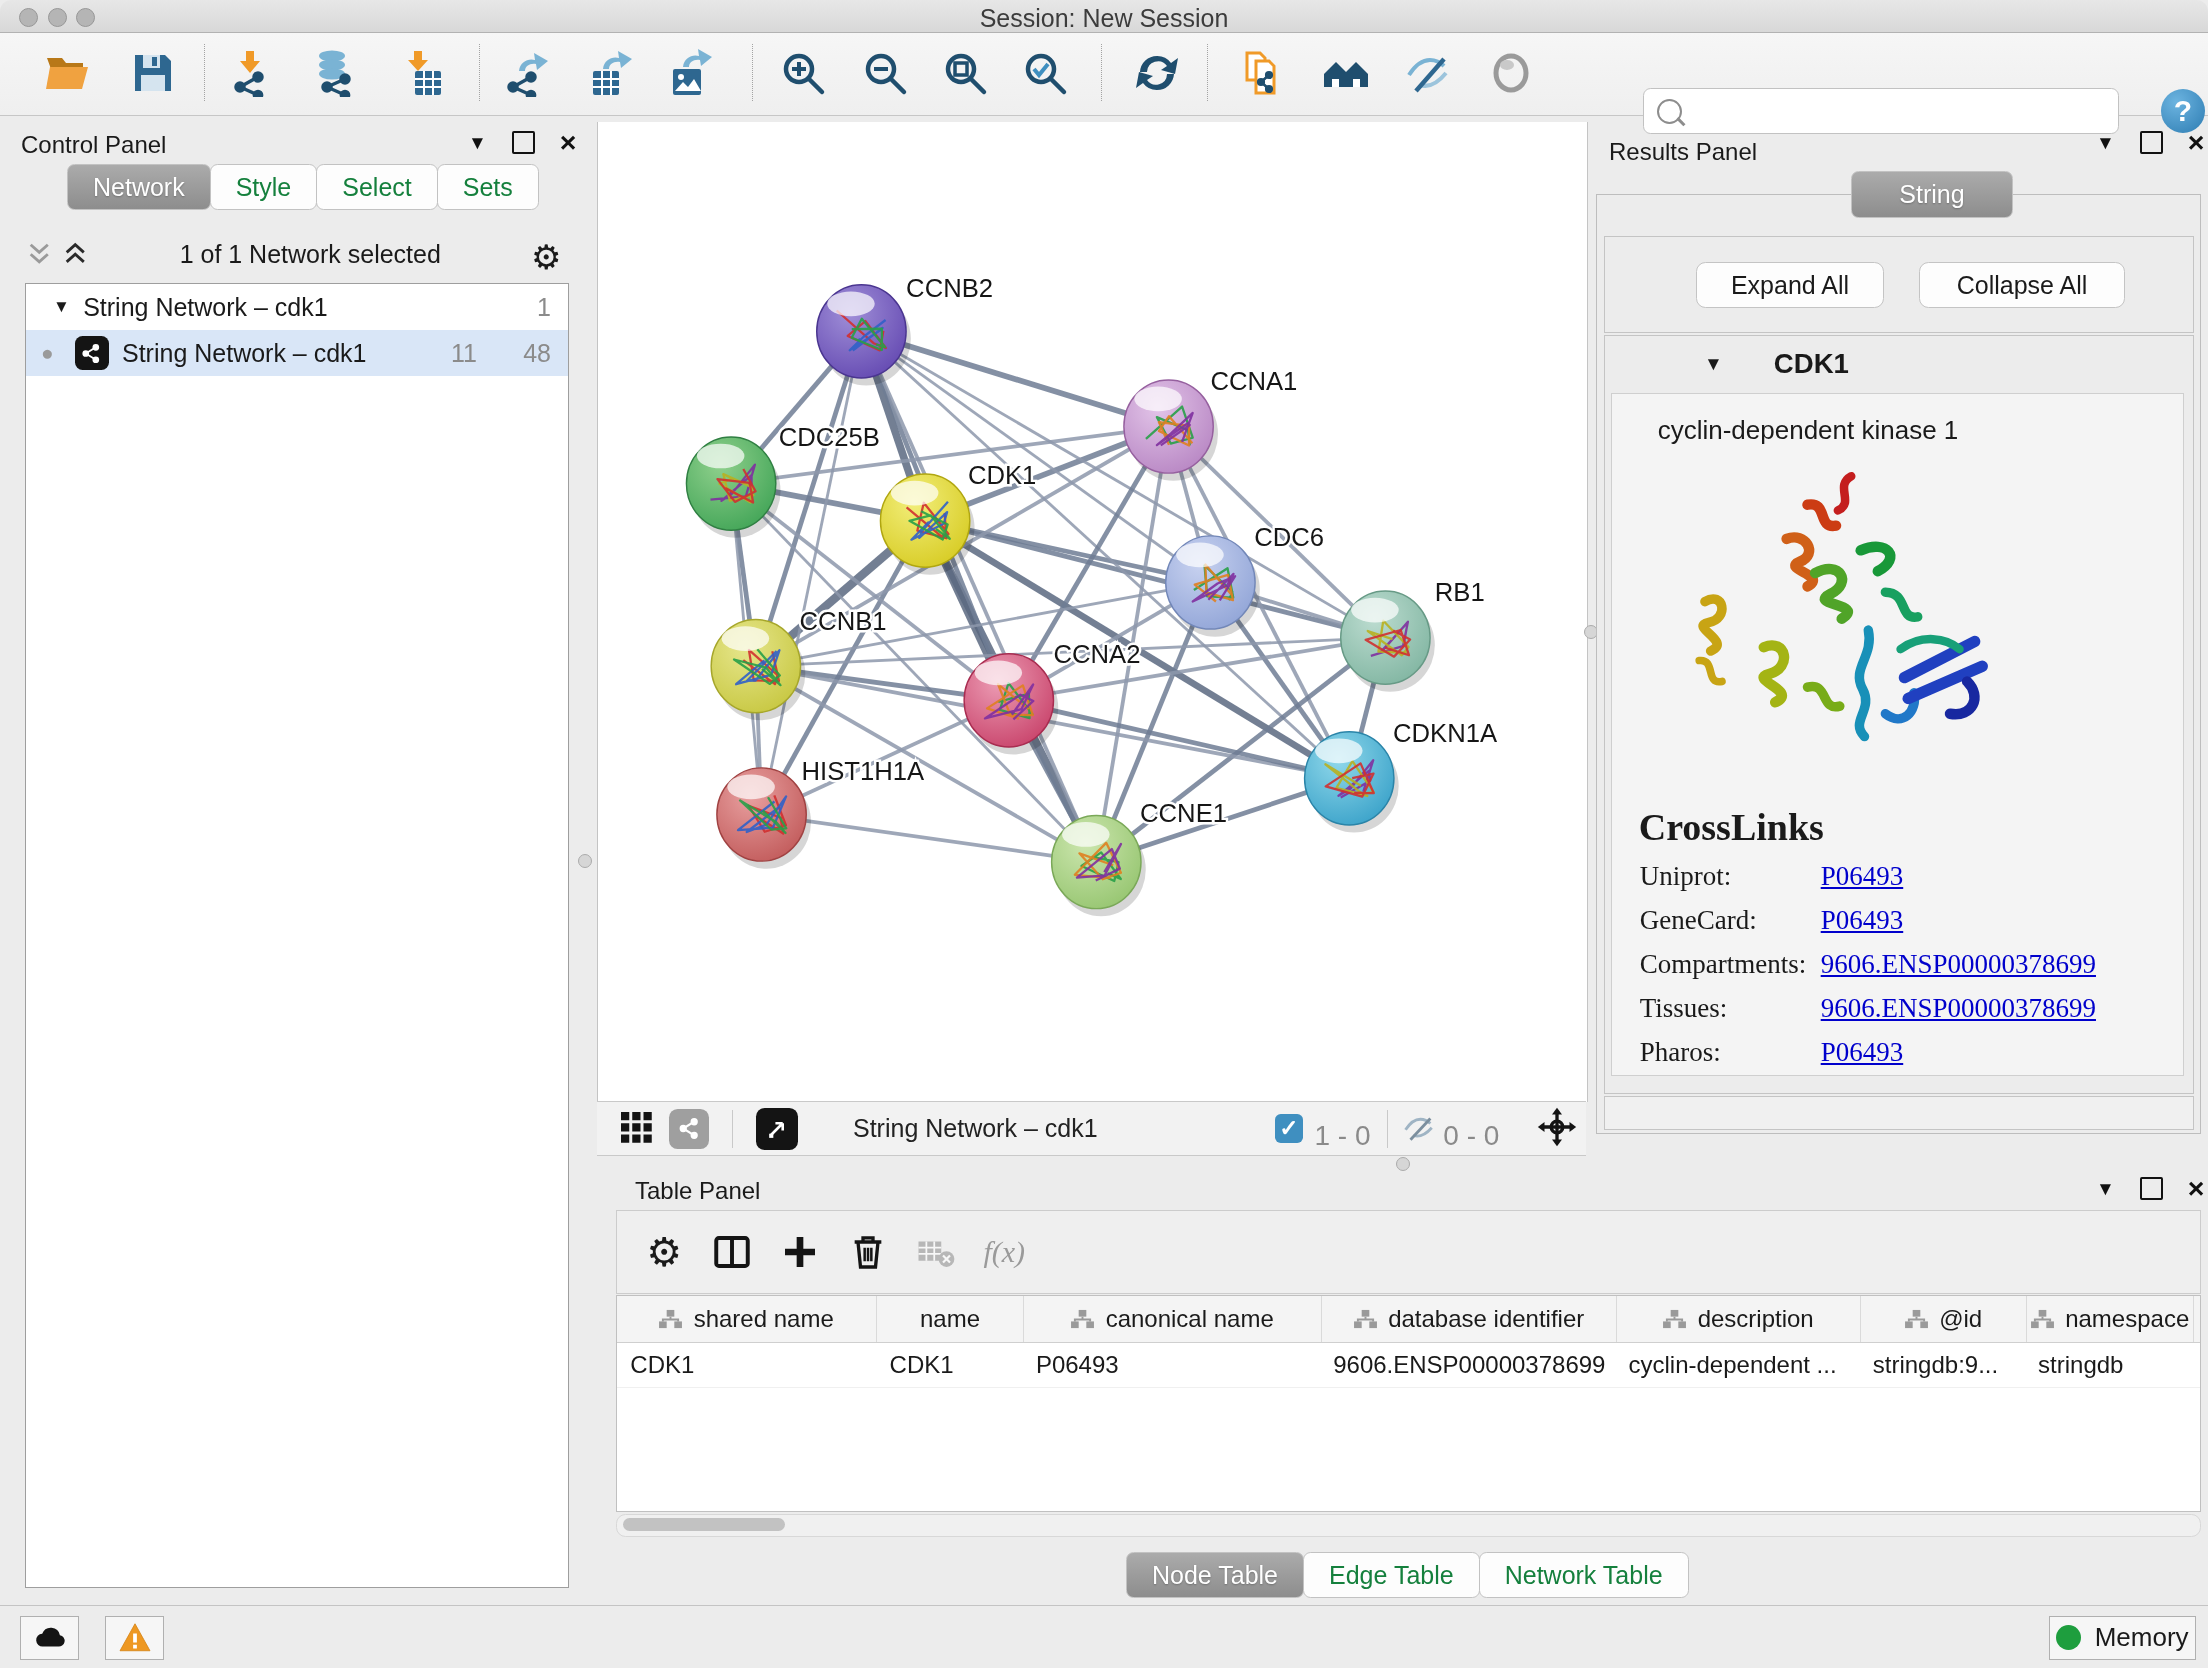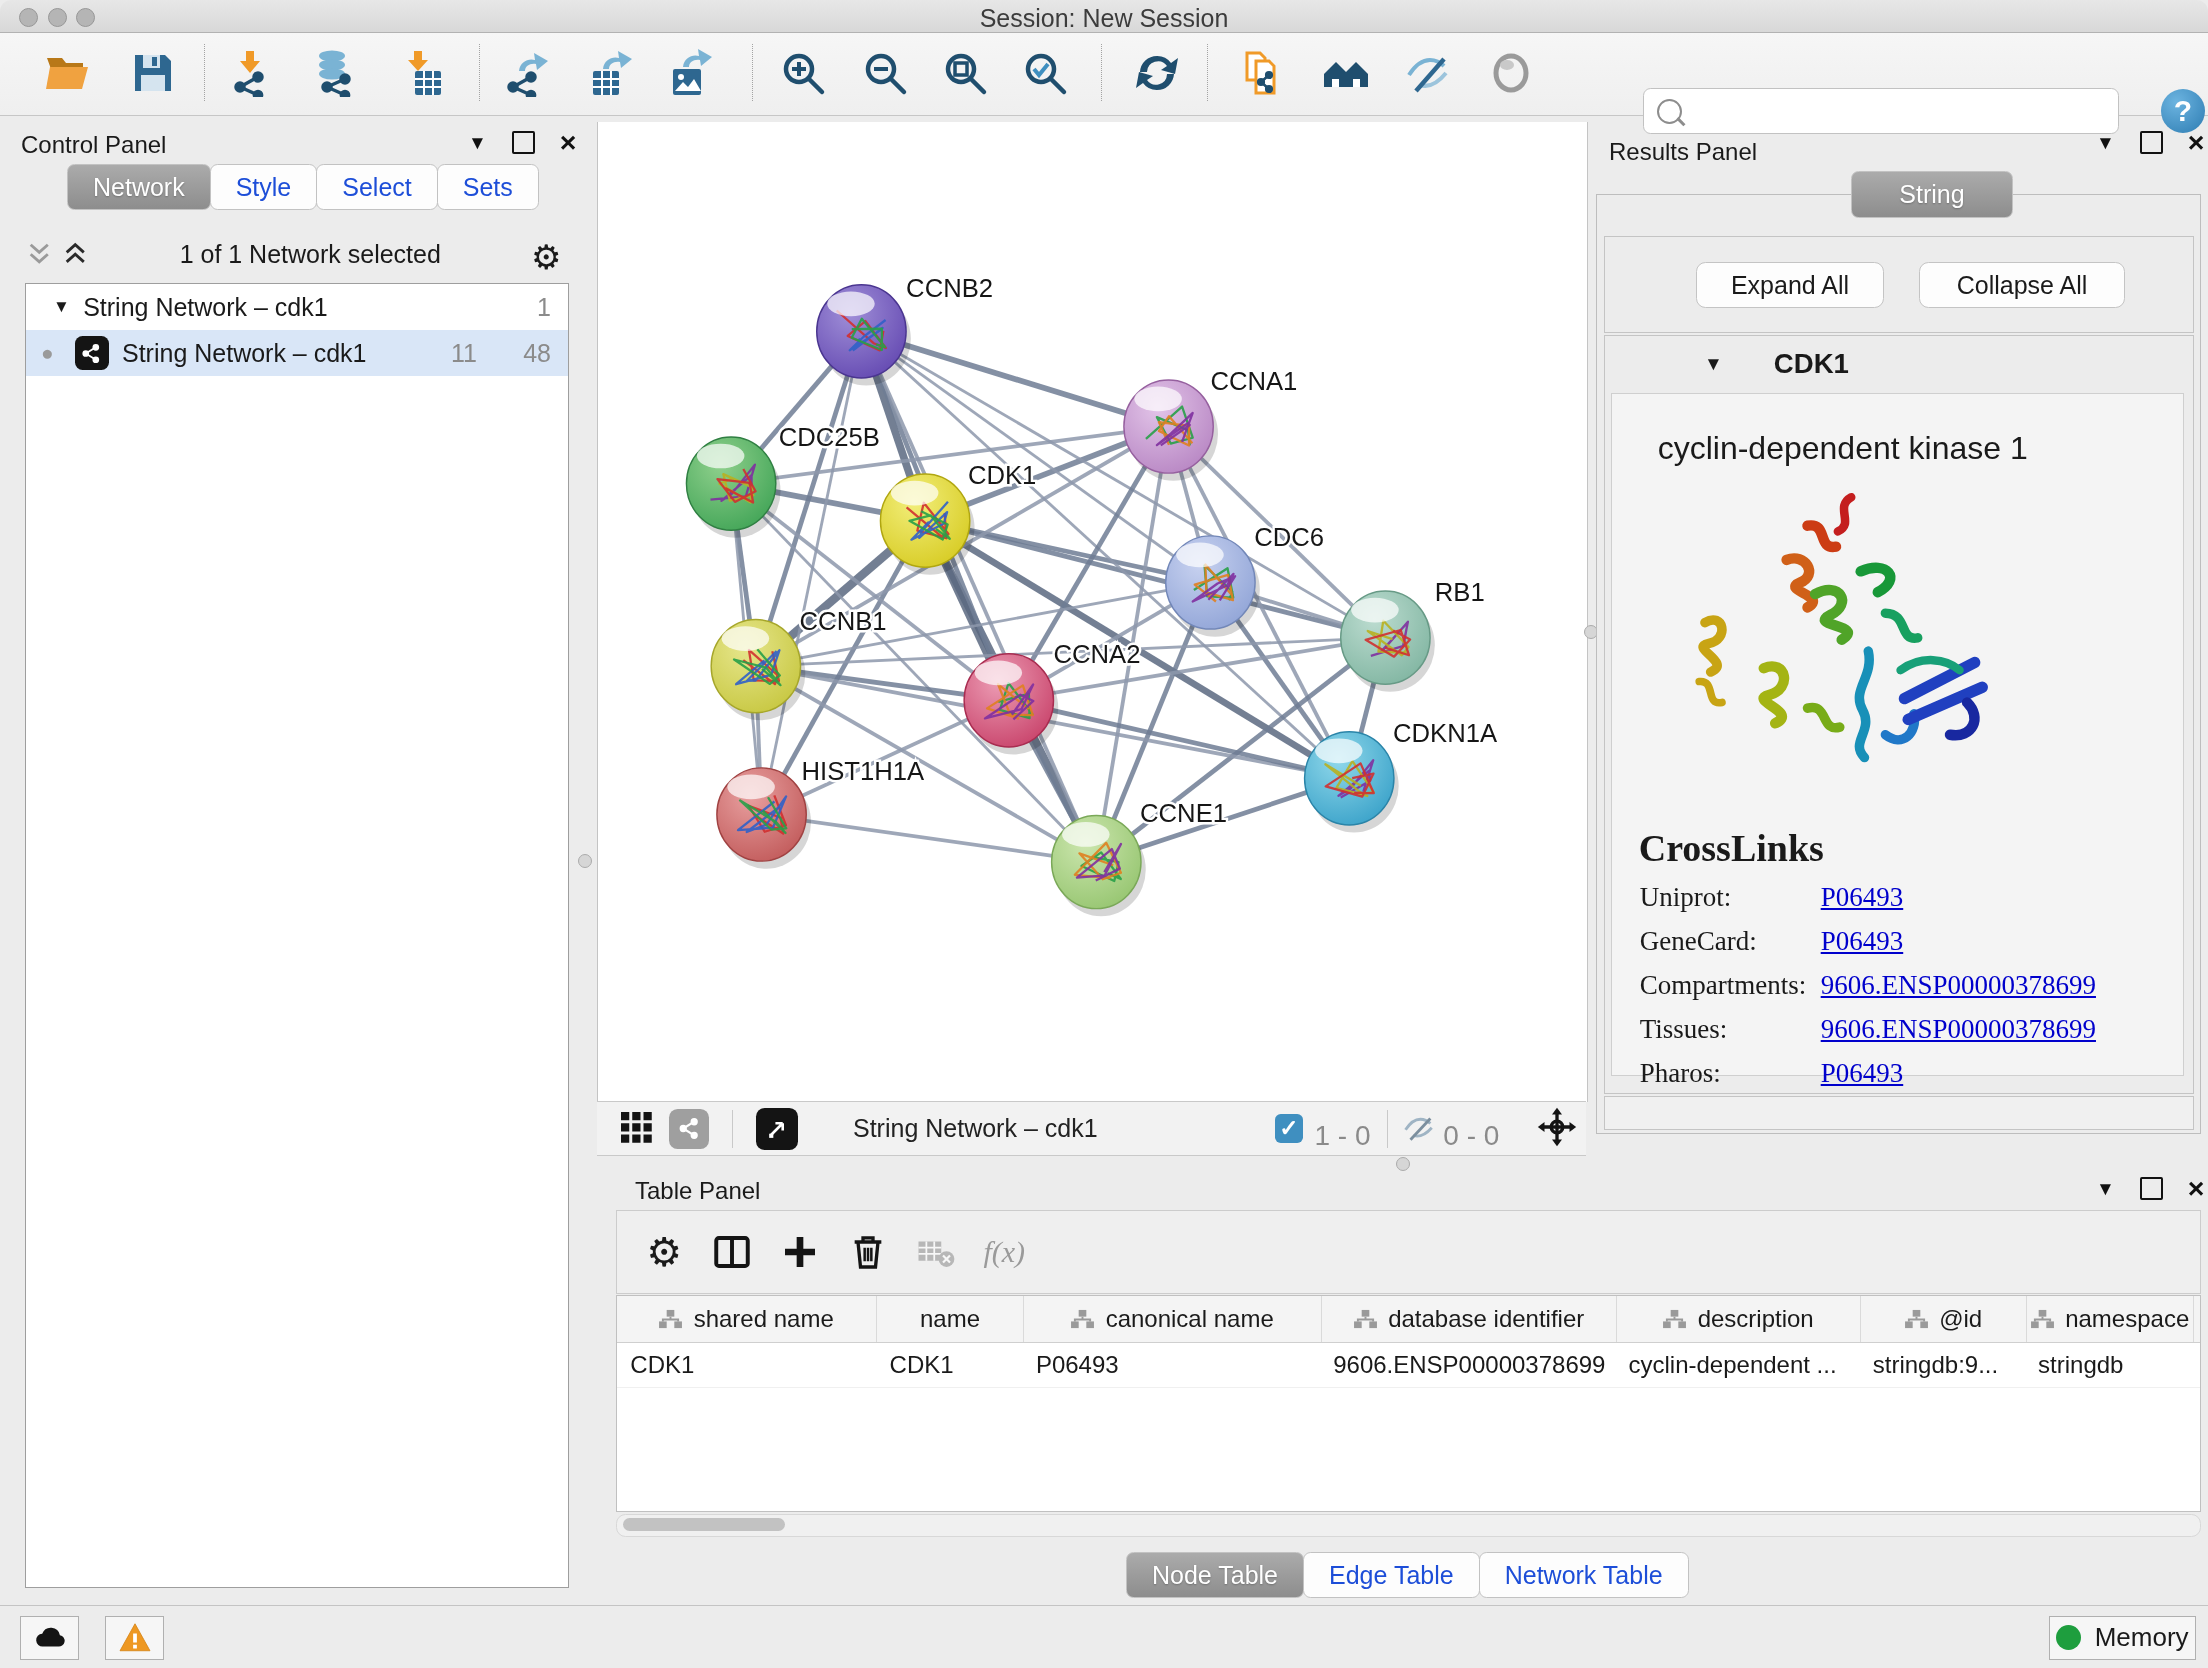--- a/index.html
+++ b/index.html
@@ -33,21 +33,21 @@
   .helpbtn{position:absolute;left:2161px;top:56px;width:44px;height:44px;border-radius:50%;
     background:radial-gradient(circle at 35% 30%,#6cb4e0,#2d7cb2);color:#fff;font-weight:bold;
     font-size:30px;display:flex;align-items:center;justify-content:center;}
   
   .panel-title{font-size:24px;color:#1a1a1a;}
   .win-icons{position:absolute;display:flex;gap:25px;align-items:center;font-size:23px;color:#111;}
   .win-icons .sq{width:19px;height:19px;border:2.9px solid #111;border-radius:1.9px;}
   .win-icons .x{font-size:28.5px;font-weight:bold;line-height:19px;}
   .win-icons .dd{font-size:19px;}
   .tab{height:44px;display:flex;align-items:center;justify-content:center;
-    background:#fdfdfd;border:1px solid #c2c2c2;font-size:25px;color:#1d4ed8;
+    background:#fdfdfd;border:1px solid #c2c2c2;font-size:25px;color:#15803d;
     border-radius:7.6px;padding:0 25px;margin-left:-1px;}
   .tab.selected{background:linear-gradient(#ababab,#8d8d8d);color:#ffffff;
     text-shadow:0 1px 1.9px rgba(0,0,0,.25);}
   
   .cp-tabs{position:absolute;left:68px;top:164px;display:flex;}
   .cp-sub{position:absolute;left:25px;top:240px;width:544px;height:40px;display:flex;}
   .cp-list{position:absolute;left:25px;top:283px;width:542px;height:1303px;background:#ffffff;
     border:1px solid #9e9e9e;}
   .tree-row{position:relative;height:46px;display:flex;align-items:center;font-size:25px;}
   .tree-row.sel{background:#d9e6f7;}
@@ -613,21 +613,21 @@
   <div class="rp-box1">
     <div class="btn-white" style="position:absolute;left:91px;top:25px;width:186px">Expand All</div>
     <div class="btn-white" style="position:absolute;left:314px;top:25px;width:204px">Collapse All</div>
   </div>
   <div class="rp-box2">
     <div class="rp-entry-head">
       <span style="margin:0 51px 0 99px;font-size:19px">▼</span>
       <span style="font-size:27.6px;font-weight:bold">CDK1</span>
     </div>
     <div class="rp-content">
-      <div style="margin:36px 0 0 46px;font-size:32px">cyclin-dependent kinase 1</div>
+      <div style="margin:21px 0 0 46px;font-size:26px">cyclin-dependent kinase 1</div>
       <svg width="361" height="328" viewBox="0 0 380 345" style="margin:13.3px 0 0 53px">
         <g fill="none" stroke-linecap="round">
           <path d="M196 18c-18 10 4 28-14 36" stroke="#c41e1e" stroke-width="9"></path>
           <path d="M150 48c22-4 10 26 30 22" stroke="#cc3c14" stroke-width="11"></path>
           <path d="M128 84c20-8 34 16 14 24s30 14 8 26" stroke="#d06018" stroke-width="11"></path>
           <path d="M42 150c20-12 26 18 4 22s26 20 2 30" stroke="#c8a414" stroke-width="10"></path>
           <path d="M36 212c18-2 6 26 24 22" stroke="#c8a414" stroke-width="8"></path>
           <path d="M104 198c24-10 30 22 6 28s32 18 6 30" stroke="#a4b414" stroke-width="11"></path>
           <path d="M150 240c22-6 14 26 34 20" stroke="#78ac18" stroke-width="10"></path>
           <path d="M158 120c26-14 40 10 16 22s38 10 12 26" stroke="#50a428" stroke-width="11"></path>

